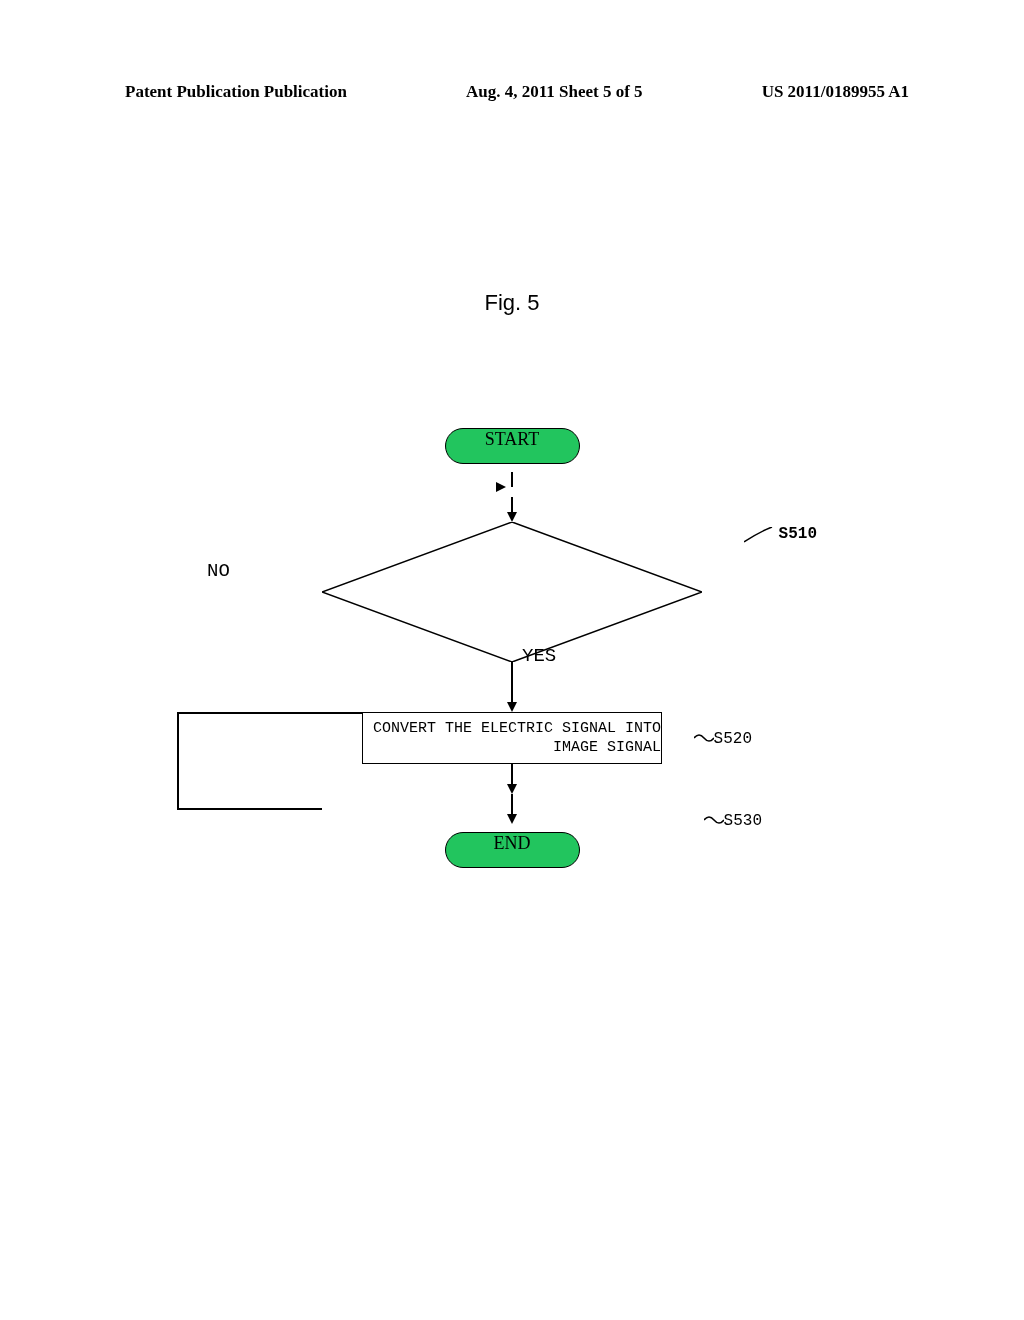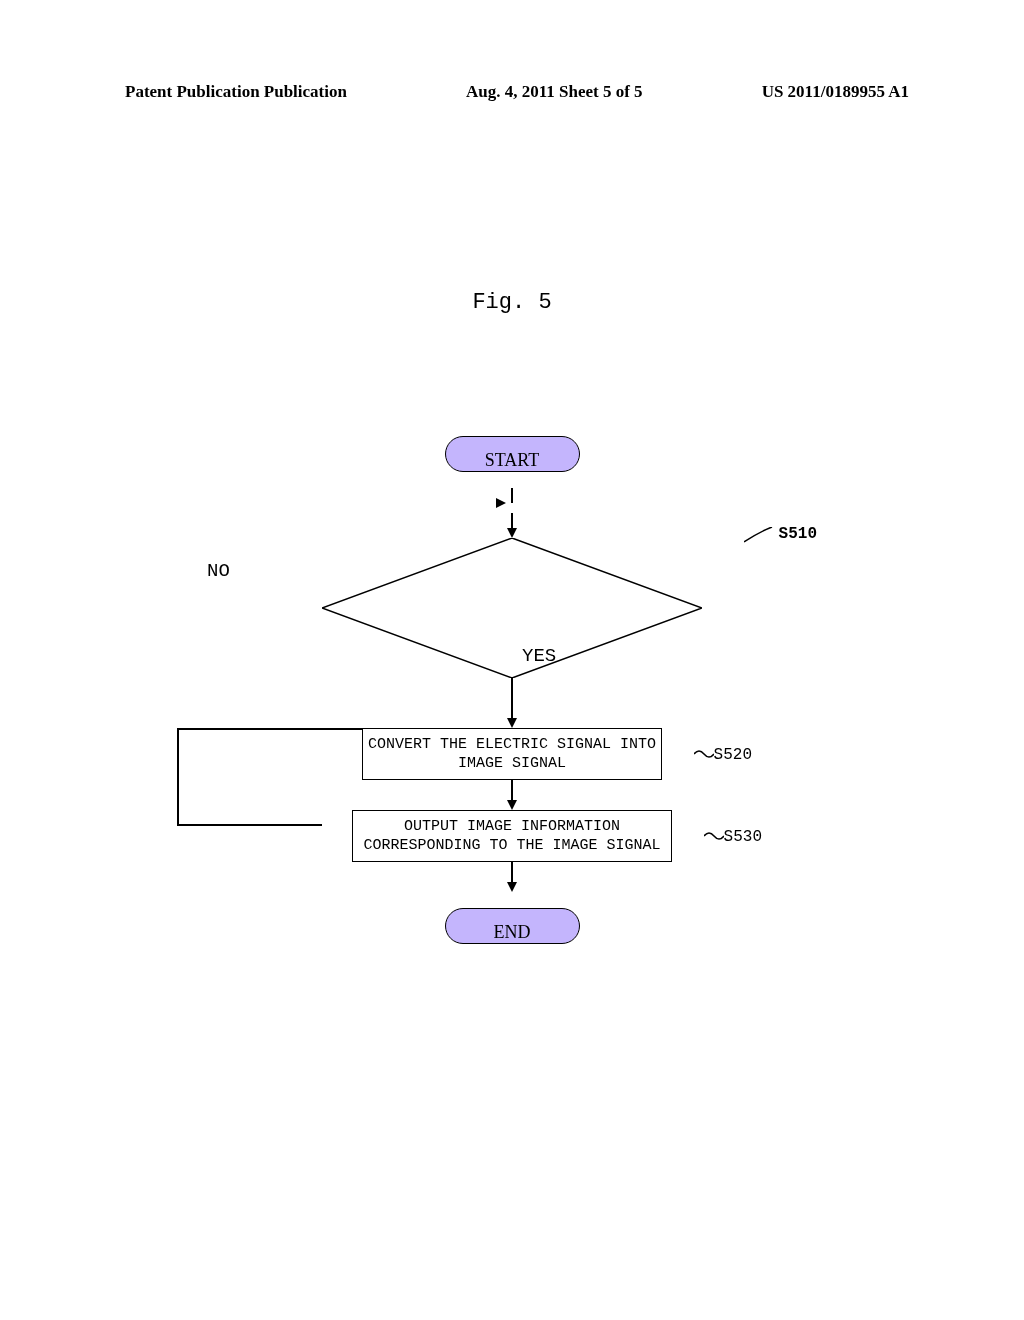--- a/index.html
+++ b/index.html
@@ -23,52 +23,52 @@
       justify-content: space-between;
       padding: 0 115px 0 125px;
       font-weight: bold;
       font-size: 17px;
     }
     .figure-title {
       position: absolute;
       top: 290px;
       left: 50%;
       transform: translateX(-50%);
-      font-family: Liberation Mono, monospace;
+      font-family: Liberation Sans, sans-serif;
       font-size: 22px;
     }
     .flowchart {
       position: absolute;
       top: 420px;
       left: 50%;
       transform: translateX(-50%);
       width: 700px;
     }
     .terminator {
       width: 135px;
       height: 36px;
       border: 1.5px solid black;
       border-radius: 18px;
       display: flex;
-      align-items: flex-end;
+      align-items: flex-start;
       justify-content: center;
       font-size: 18px;
-      margin: 16px auto;
-      background: #c4b5fd;
+      margin: 8px auto;
+      background: #22c55e;
     }
     .process-box {
       width: 300px;
       height: 52px;
       border: 1.5px solid black;
       display: flex;
       align-items: center;
       justify-content: center;
       font-family: 'Courier New', monospace;
       font-size: 15px;
-      text-align: center;
+      text-align: right;
       margin: 0 auto;
       background: white;
       line-height: 1.3;
     }
     .diamond-container {
       position: relative;
       width: 380px;
       height: 140px;
       margin: 0 auto;
     }
@@ -187,23 +187,20 @@
         <path d="M 0 8 Q 5 2 10 8 Q 15 14 20 8" stroke="black" fill="none" stroke-width="1.5"></path>
       </svg>
       <span>S520</span>
     </div>
   </div>
 
   <div class="line-v" style="height: 20px;"></div>
   <div class="arrow-down"></div>
 
   <div style="position: relative;">
-    <div class="process-box" style="width: 320px;">
-      <span>OUTPUT IMAGE INFORMATION CORRESPONDING TO THE IMAGE SIGNAL</span>
-    </div>
     <div class="step-tag" style="top: 18px; right: 100px;">
       <svg width="20" height="16" style="position: absolute; left: -20px; top: 0;">
         <path d="M 0 8 Q 5 2 10 8 Q 15 14 20 8" stroke="black" fill="none" stroke-width="1.5"></path>
       </svg>
       <span>S530</span>
     </div>
   </div>
 
   <div class="line-v" style="height: 20px;"></div>
   <div class="arrow-down"></div>

